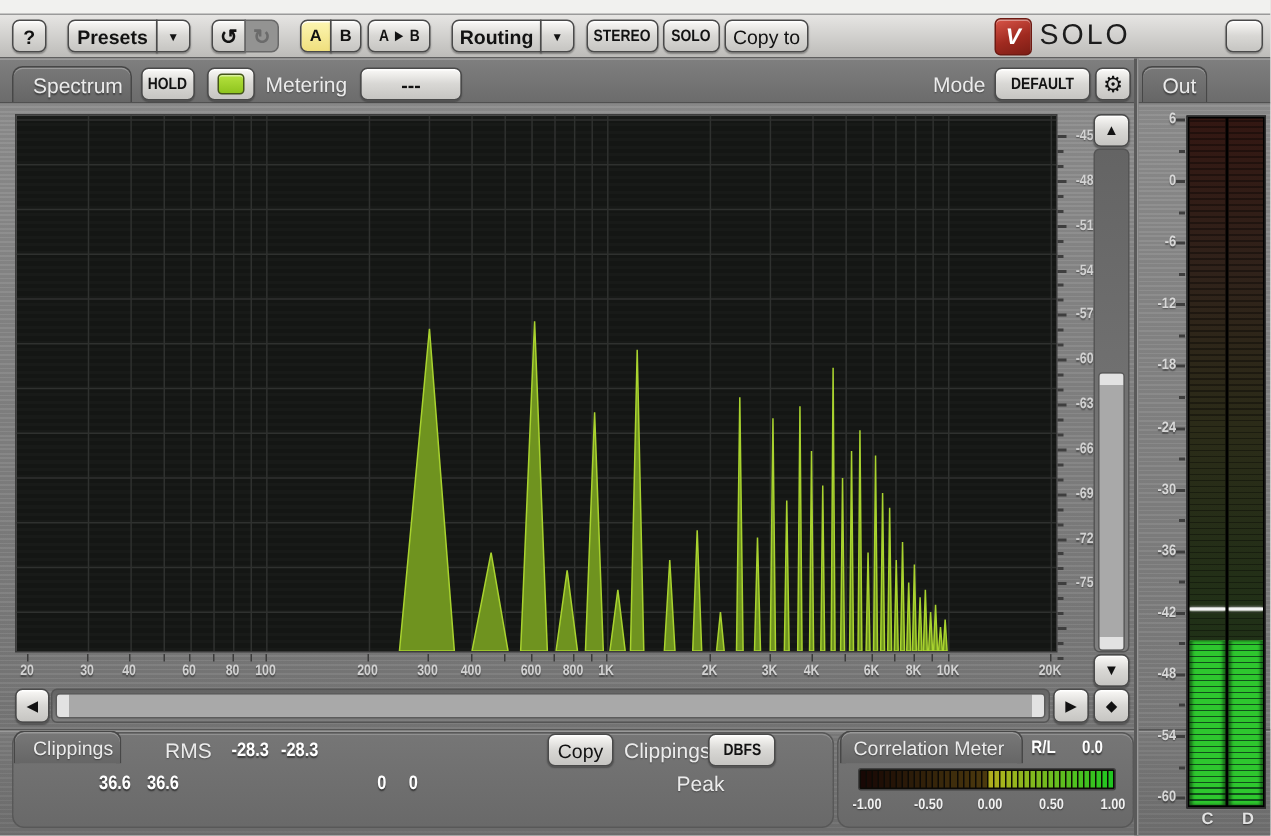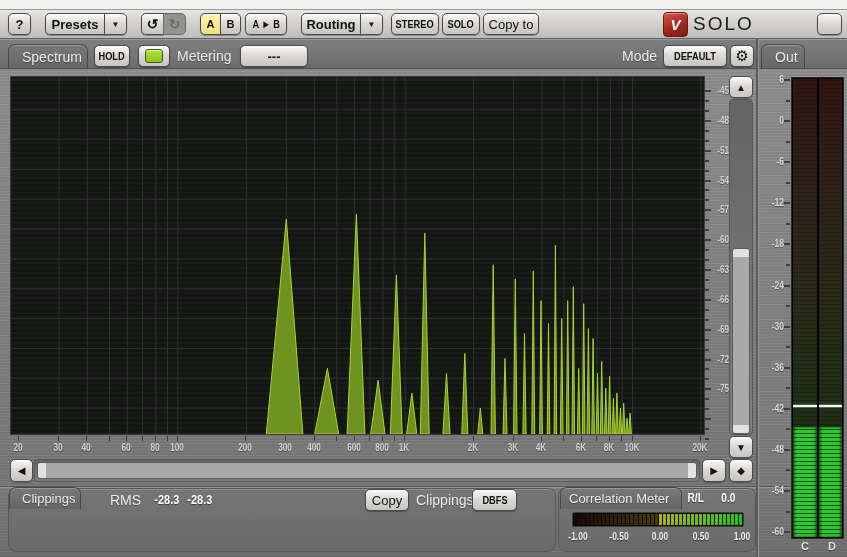--- a/index.html
+++ b/index.html
@@ -389,24 +389,27 @@
 <span class="lbl abs" style="left:110px;top:492px">RMS</span>
 <span class="val abs" style="left:152px;top:492px"><span class="sq">-28.3</span>&nbsp;<span class="sq">-28.3</span></span>
 <button class="btn abs" style="left:365px;top:489px;width:44px">
     <span>Copy</span>
   </button>
 <span class="lbl abs" style="left:416px;top:492px">Clippings</span>
 <button class="btn bold small abs" style="left:472px;top:489px;width:45px">
     <span class="sq">DBFS</span>
   </button>
 <div class="col" style="left:20px;top:514px;width:145px">
+  <div class="val"><span class="sq">36.6</span>&nbsp;&nbsp;<span class="sq">36.6</span></div>
 </div>
 <div class="col" style="left:195px;top:514px;width:140px">
+  <div class="val"><span class="sq">0</span>&nbsp;&nbsp;&nbsp;&nbsp;<span class="sq">0</span></div>
 </div>
 <div class="col" style="left:392px;top:514px;width:150px">
+  <div class="lbl">Peak</div>
 </div>
 
 <div class="panel" style="left:558px;top:488px;width:196px;height:62px"></div>
 <div class="tab" style="left:560px;top:487px;width:122px;font-size:13px;padding:3px 8px"><span>Correlation Meter</span></div>
 <span class="val abs" style="left:686px;top:491px;font-size:12px"><span class="sq">R/L</span></span>
 <span class="val abs" style="left:720px;top:491px;font-size:12px"><span class="sq">0.0</span></span>
 <div class="corrbar" id="corrbar">
     <div class="cseg" style="background: rgb(24, 8, 5);"></div>
     <div class="cseg" style="background: rgb(27, 10, 5);"></div>
     <div class="cseg" style="background: rgb(29, 13, 6);"></div>

